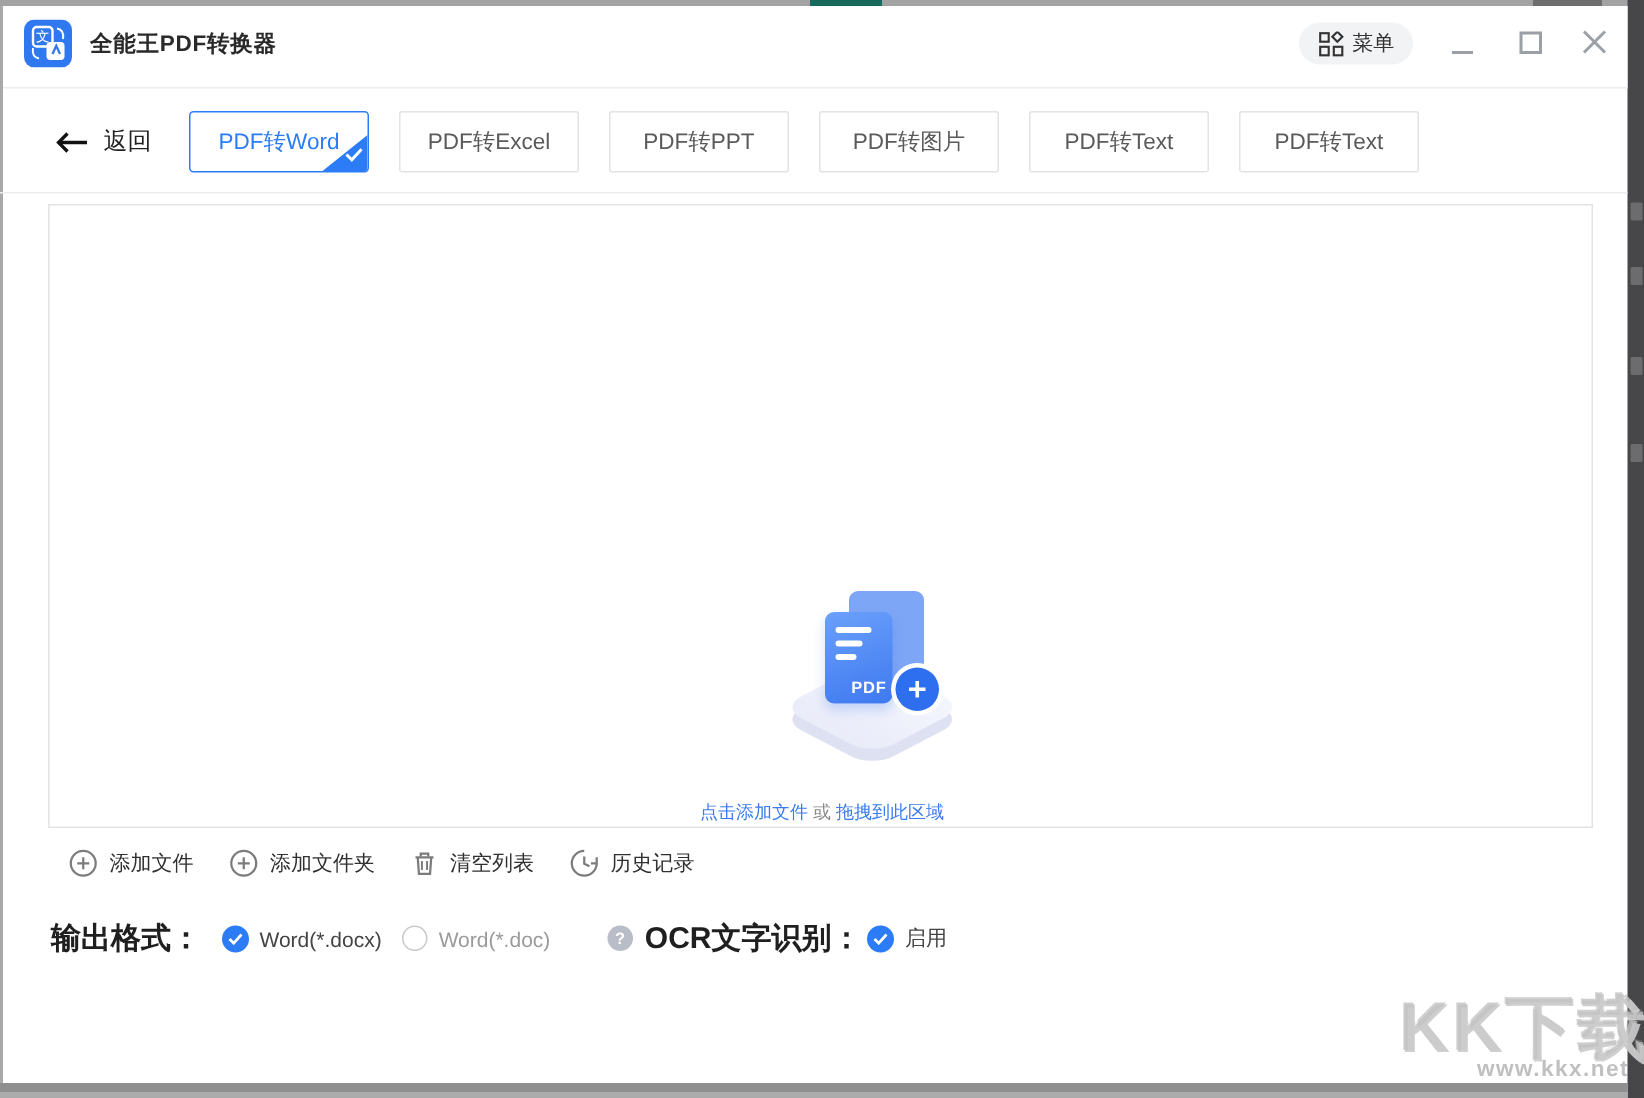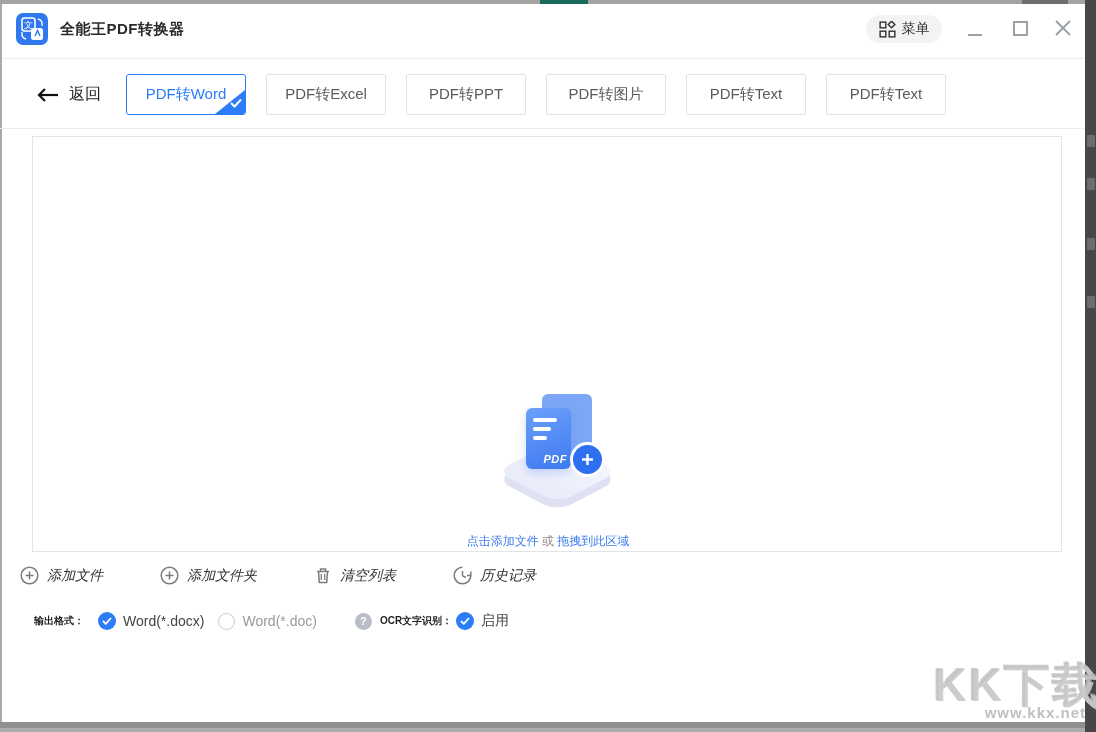--- a/index.html
+++ b/index.html
@@ -33,46 +33,46 @@
   .tab { position:absolute; top:74px; width:120px; height:41px; background:#fff; border:1px solid #e3e3e3; border-radius:2px;
          display:flex; align-items:center; justify-content:center; font-size:15px; color:#5a5a5a; cursor:pointer; overflow:hidden; }
   .tab.selected { border:1px solid #2b7cf6; color:#2b7cf6; border-radius:3px; }
   .tab.selected .corner { position:absolute; right:0; bottom:0; width:0; height:0; border-style:solid; border-width:0 0 24px 30px; border-color:transparent transparent #2b7cf6 transparent; }
   .tab.selected .corner svg { position:absolute; left:-15px; top:8px; }
   .tabs-sep { position:absolute; left:0; top:128px; width:1085px; height:1px; background:#ededed; }
 
   
   .dropzone { position:absolute; left:32px; top:136px; width:1030px; height:416px; border:1px solid #e4e4e4; background:#fff; }
 
-  .stage { position:absolute; left:462px; top:253px; width:125px; height:125px;font-style:italic; }
+  .stage { position:absolute; left:486px; top:253px; width:125px; height:125px; }
   .plat { position:absolute; width:87px; height:87px; border-radius:20px; transform:scaleY(.52) rotate(45deg); }
   .plat.lower { left:19px; top:46px; background:#dde1f2; }
   .plat.upper { left:19px; top:38px; background:linear-gradient(180deg,#f4f6fd,#e9ecf9); }
   .page-back  { position:absolute; left:47px; top:4px; width:50px; height:62px; border-radius:6px; background:#7ea6f6; }
   .page-front { position:absolute; left:31px; top:18px; width:45px; height:61px; border-radius:6px;
                 background:linear-gradient(160deg,#6ba0fa,#3e79f0); box-shadow:0 4px 8px rgba(62,121,240,.25); }
   .page-front .ln { position:absolute; left:7px; height:4px; border-radius:2px; background:#fff; }
   .page-front .l1 { top:10px; width:24px; }
   .page-front .l2 { top:19px; width:18px; }
   .page-front .l3 { top:28px; width:14px; }
   .page-front .pdf { position:absolute; right:4px; bottom:4px; color:#fff; font-size:11px; font-weight:700; letter-spacing:.5px; }
   .plus-badge { position:absolute; left:78px; top:55px; width:29px; height:29px; border-radius:50%; background:#2d6fef; box-shadow:0 0 0 3px #fff; display:flex; align-items:center; justify-content:center; }
 
   .hint { position:absolute; left:0; top:396px; width:1030px; text-align:center; font-size:12px; }
   .hint .lnk { color:#3a7bf0; cursor:pointer; }
   .hint .or { color:#8a8a8a; }
 
   
-  .toolbar { position:absolute; left:20px; top:566px; display:flex; gap:57px;font-style:italic; }
+  .toolbar { position:absolute; left:46px; top:566px; display:flex; gap:24px; }
   .tool { display:flex; align-items:center; gap:8px; cursor:pointer; }
   .tool span { font-size:14px; color:#303030; }
 
   
   .fmt-row { position:absolute; left:34px; top:612px; display:flex; align-items:center; }
-  .row-label { font-size:10px; font-weight:600; color:#1f1f1f; }
+  .row-label { font-size:20px; font-weight:600; color:#1f1f1f; }
   .opt { display:flex; align-items:center; gap:7px; cursor:pointer; }
   .opt-text { font-size:14px; color:#444;text-align:center; }
   .opt-text.dim { color:#9a9a9a; }
   .chk { width:18px; height:18px; border-radius:50%; background:#2b7cf6; display:flex; align-items:center; justify-content:center; flex:none; }
   .radio-empty { width:17px; height:17px; border-radius:50%; border:1px solid #c8c8c8; background:#fff; flex:none; }
   .qmark { width:17px; height:17px; border-radius:50%; background:#b9bdc7; color:#fff; font-size:11px; font-weight:700; display:flex; align-items:center; justify-content:center; cursor:pointer; flex:none; }
 
   
   .dir-row { position:absolute; left:34px; top:653px; display:flex; align-items:center; }
   .dropdown { position:relative; margin-left:14px; width:124px; height:33px; border:1px solid #d9d9d9; border-radius:2px; background:#fff;

